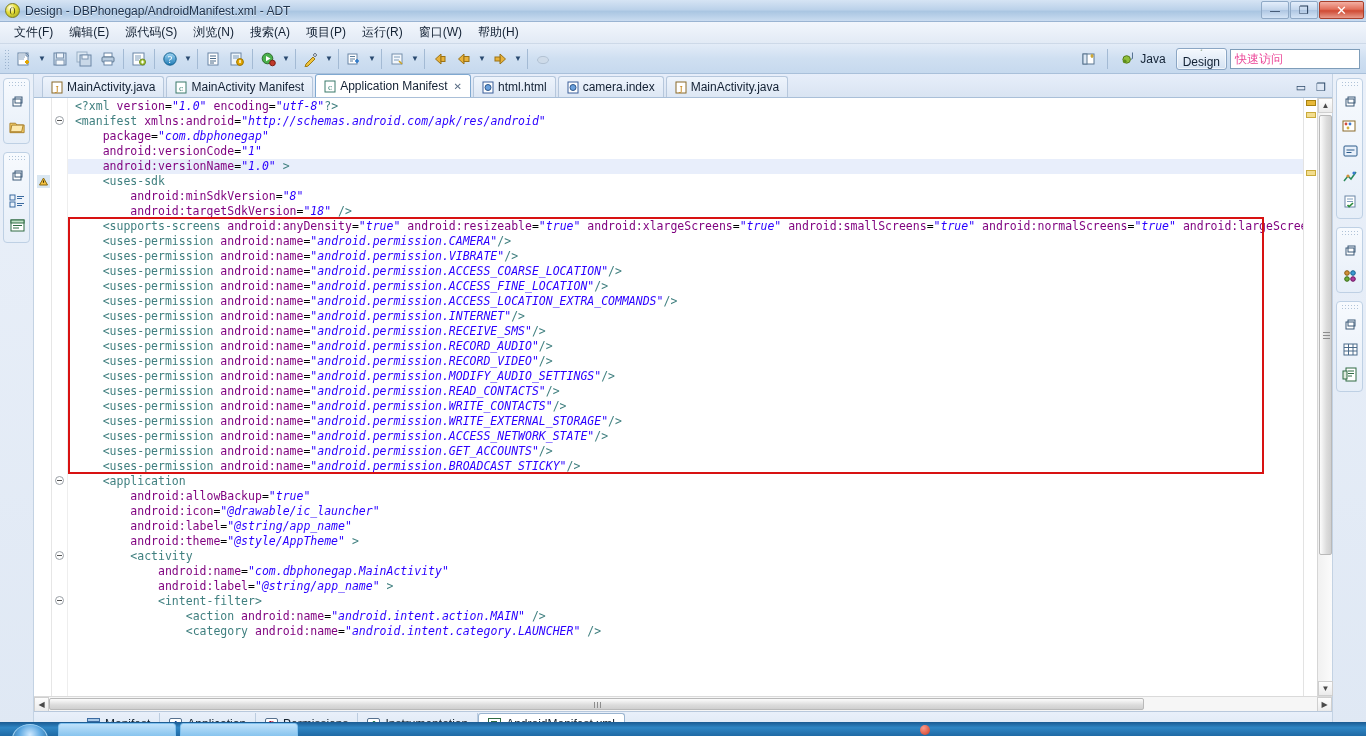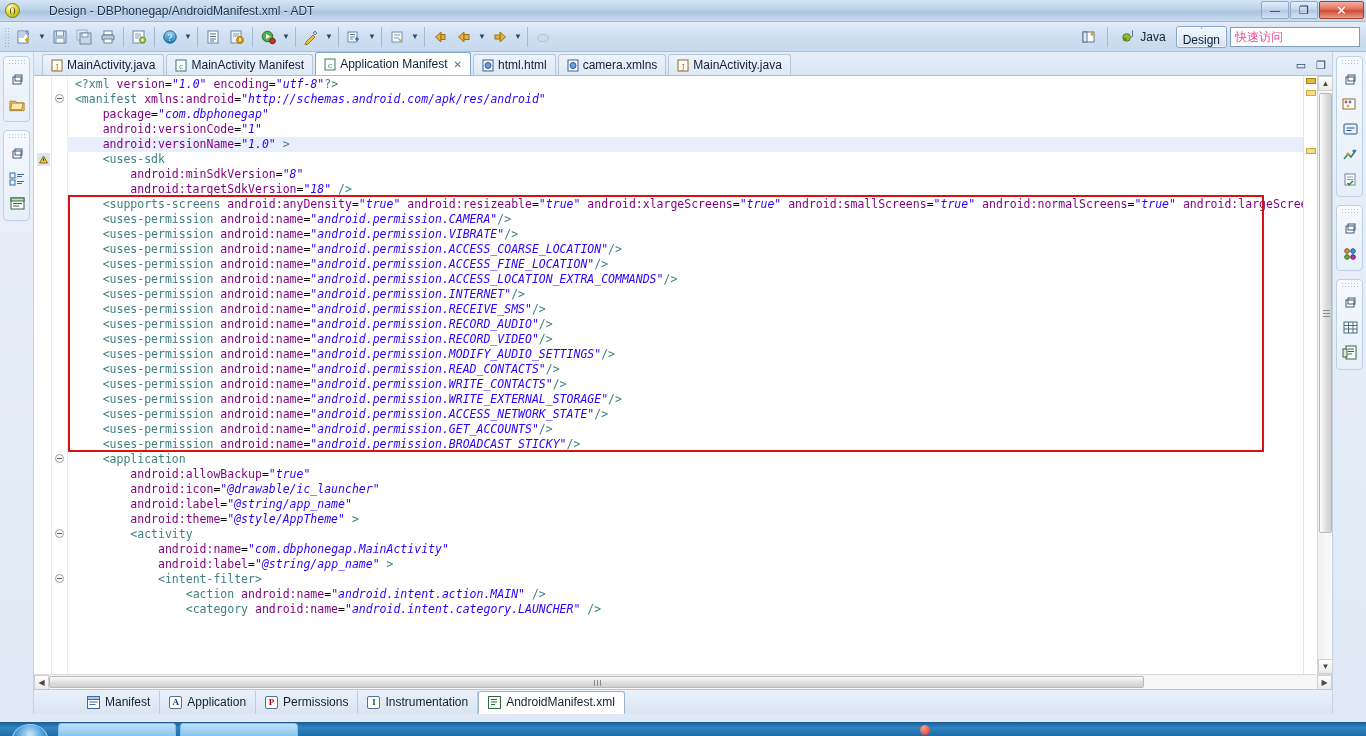--- a/index.html
+++ b/index.html
@@ -18,21 +18,20 @@
   }
 
   
   .titlebar {
     position: relative;
     height: 22px;
     background: linear-gradient(180deg,#d6e4f4 0%,#bcd2ea 45%,#aac6e2 55%,#cadcf0 100%);
     border-bottom: 1px solid #9ab4d2;
     display: flex; align-items: center;
     padding-left: 5px;
-    gap: 24px;
   }
   .title-icon {
     width: 15px; height: 15px; margin-right: 5px;
     border-radius: 50%;
     background: radial-gradient(circle at 35% 30%, #fff 0%, #e8e03a 40%, #9aa019 100%);
     border: 1px solid #7c7c20;
     position: relative;
     flex: none;
   }
   .title-icon::after {
@@ -366,20 +365,31 @@
         </div>
       <div class="win-btn">
           <i>❐</i>
         </div>
       <div class="win-btn close">
           <i>✕</i>
         </div>
     </div>
   </div>
 
+  <div class="menubar">
+    <div class="menu-item">文件(F)</div>
+    <div class="menu-item">编辑(E)</div>
+    <div class="menu-item">源代码(S)</div>
+    <div class="menu-item">浏览(N)</div>
+    <div class="menu-item">搜索(A)</div>
+    <div class="menu-item">项目(P)</div>
+    <div class="menu-item">运行(R)</div>
+    <div class="menu-item">窗口(W)</div>
+    <div class="menu-item">帮助(H)</div>
+  </div>
 
   <div class="toolbar">
     <div class="tb-grip"></div>
 
     <div class="tb-btn">
       <svg width="16" height="16" viewBox="0 0 16 16">
           <rect x="2" y="2" width="10" height="12" fill="#fff" stroke="#6b86a6"></rect>
           <path d="M3 4h6M3 6h6M3 8h5" stroke="#8aa4c2" stroke-width="1"></path>
           <path d="M10 2l3 3h-3z" fill="#dfe9f6" stroke="#6b86a6"></path>
           <path d="M11 9v4M9 11h4" stroke="#e2a600" stroke-width="2"></path>
@@ -611,21 +621,21 @@
               <rect x="1" y="1" width="10" height="11" fill="#fff" stroke="#3a5f9a"></rect>
               <circle cx="6" cy="6.5" r="3" fill="#6aa0dc" stroke="#2b5488"></circle>
             </svg>
           <span>html.html</span>
         </div>
         <div class="etab">
           <svg width="12" height="13" viewBox="0 0 12 13">
               <rect x="1" y="1" width="10" height="11" fill="#fff" stroke="#3a5f9a"></rect>
               <circle cx="6" cy="6.5" r="3" fill="#6aa0dc" stroke="#2b5488"></circle>
             </svg>
-          <span>camera.xmlns</span>
+          <span>camera.index</span>
         </div>
         <div class="etab">
           <svg width="12" height="13" viewBox="0 0 12 13">
               <rect x="1" y="1" width="10" height="11" fill="#fff" stroke="#8a6b2a"></rect>
               <text x="6" y="9.5" font-size="8" fill="#c07a00" text-anchor="middle" font-family="DejaVu Serif, serif">J</text>
             </svg>
           <span>MainActivity.java</span>
         </div>
         <div class="tab-ctrls">
           <div class="tab-ctrl">▭</div>

